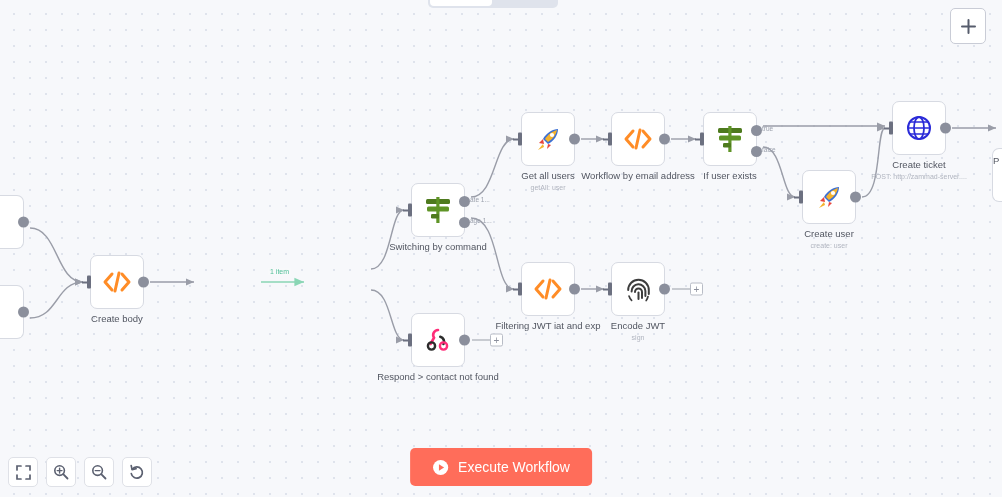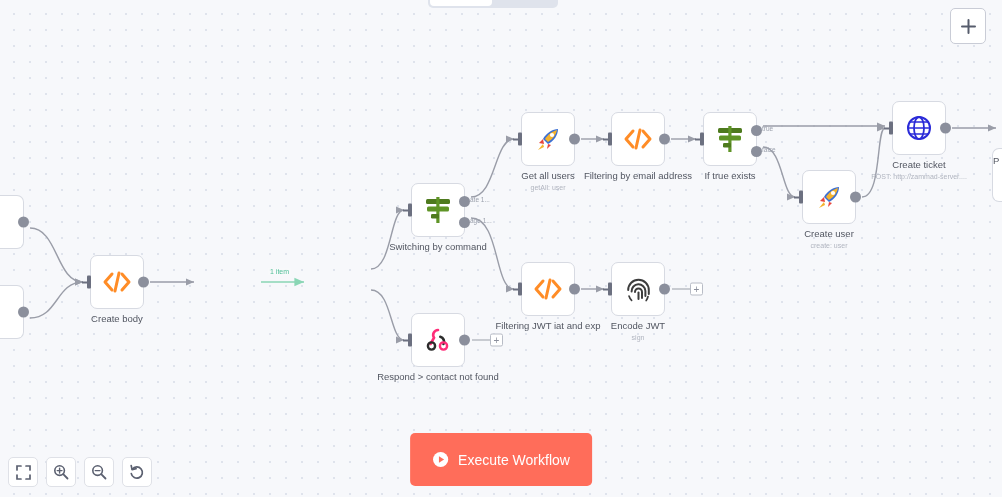--- a/index.html
+++ b/index.html
@@ -202,21 +202,21 @@
     border-radius: 5px;
     display: flex; align-items: center; justify-content: center;
     color: #5b6070;
   }
 
   
   #execute-btn {
     position: absolute;
     left: 50%; bottom: 11px;
     transform: translateX(-50%);
-    height: 53px;
+    height: 38px;
     padding: 0 22px;
     background: #ff6d5a;
     border: none;
     border-radius: 5px;
     color: #ffffff;
     font-size: 14px;
     font-family: "Liberation Sans", sans-serif;
     display: flex; align-items: center; gap: 9px;
     z-index: 8;
     cursor: pointer;
@@ -404,41 +404,41 @@
           <b></b>
           <i></i>
         </div>
       <svg width="30" height="24" viewBox="0 0 30 24">
         <path d="M10 4 L3 12 L10 20" stroke="#ff8c26" stroke-width="3" fill="none" stroke-linecap="round" stroke-linejoin="round"></path>
         <path d="M20 4 L27 12 L20 20" stroke="#ff8c26" stroke-width="3" fill="none" stroke-linecap="round" stroke-linejoin="round"></path>
         <path d="M17 3 L13 21" stroke="#ff8c26" stroke-width="3" stroke-linecap="round"></path>
       </svg>
       <div class="conn-out single"></div>
     </div>
-    <div class="node-label">Filtering by email address</div>
+    <div class="node-label">Workflow by email address</div>
   </div>
 
   <div class="node" style="left:703px;top:112px;">
     <div class="node-box">
       <div class="conn-in">
           <b></b>
           <i></i>
         </div>
       <svg width="30" height="28" viewBox="0 0 30 28">
         <rect x="3" y="3" width="24" height="5" rx="1.5" fill="#4e7a1e"></rect>
         <rect x="4" y="10.5" width="22" height="5" rx="1.5" fill="#5f9426"></rect>
         <rect x="13.3" y="1" width="3.2" height="26" fill="#5f9426"></rect>
         <rect x="8" y="18" width="8" height="4.5" rx="1.3" fill="#4e7a1e"></rect>
       </svg>
       <div class="conn-out o1"></div>
       <div class="conn-out o2"></div>
       <div class="out-label" style="left:58px;top:12px;">true</div>
       <div class="out-label" style="left:58px;top:33px;">false</div>
     </div>
-    <div class="node-label">If true exists</div>
+    <div class="node-label">If user exists</div>
   </div>
 
   <div class="node" style="left:521px;top:262px;">
     <div class="node-box">
       <div class="conn-in">
           <b></b>
           <i></i>
         </div>
       <svg width="30" height="24" viewBox="0 0 30 24">
         <path d="M10 4 L3 12 L10 20" stroke="#ff8c26" stroke-width="3" fill="none" stroke-linecap="round" stroke-linejoin="round"></path>

